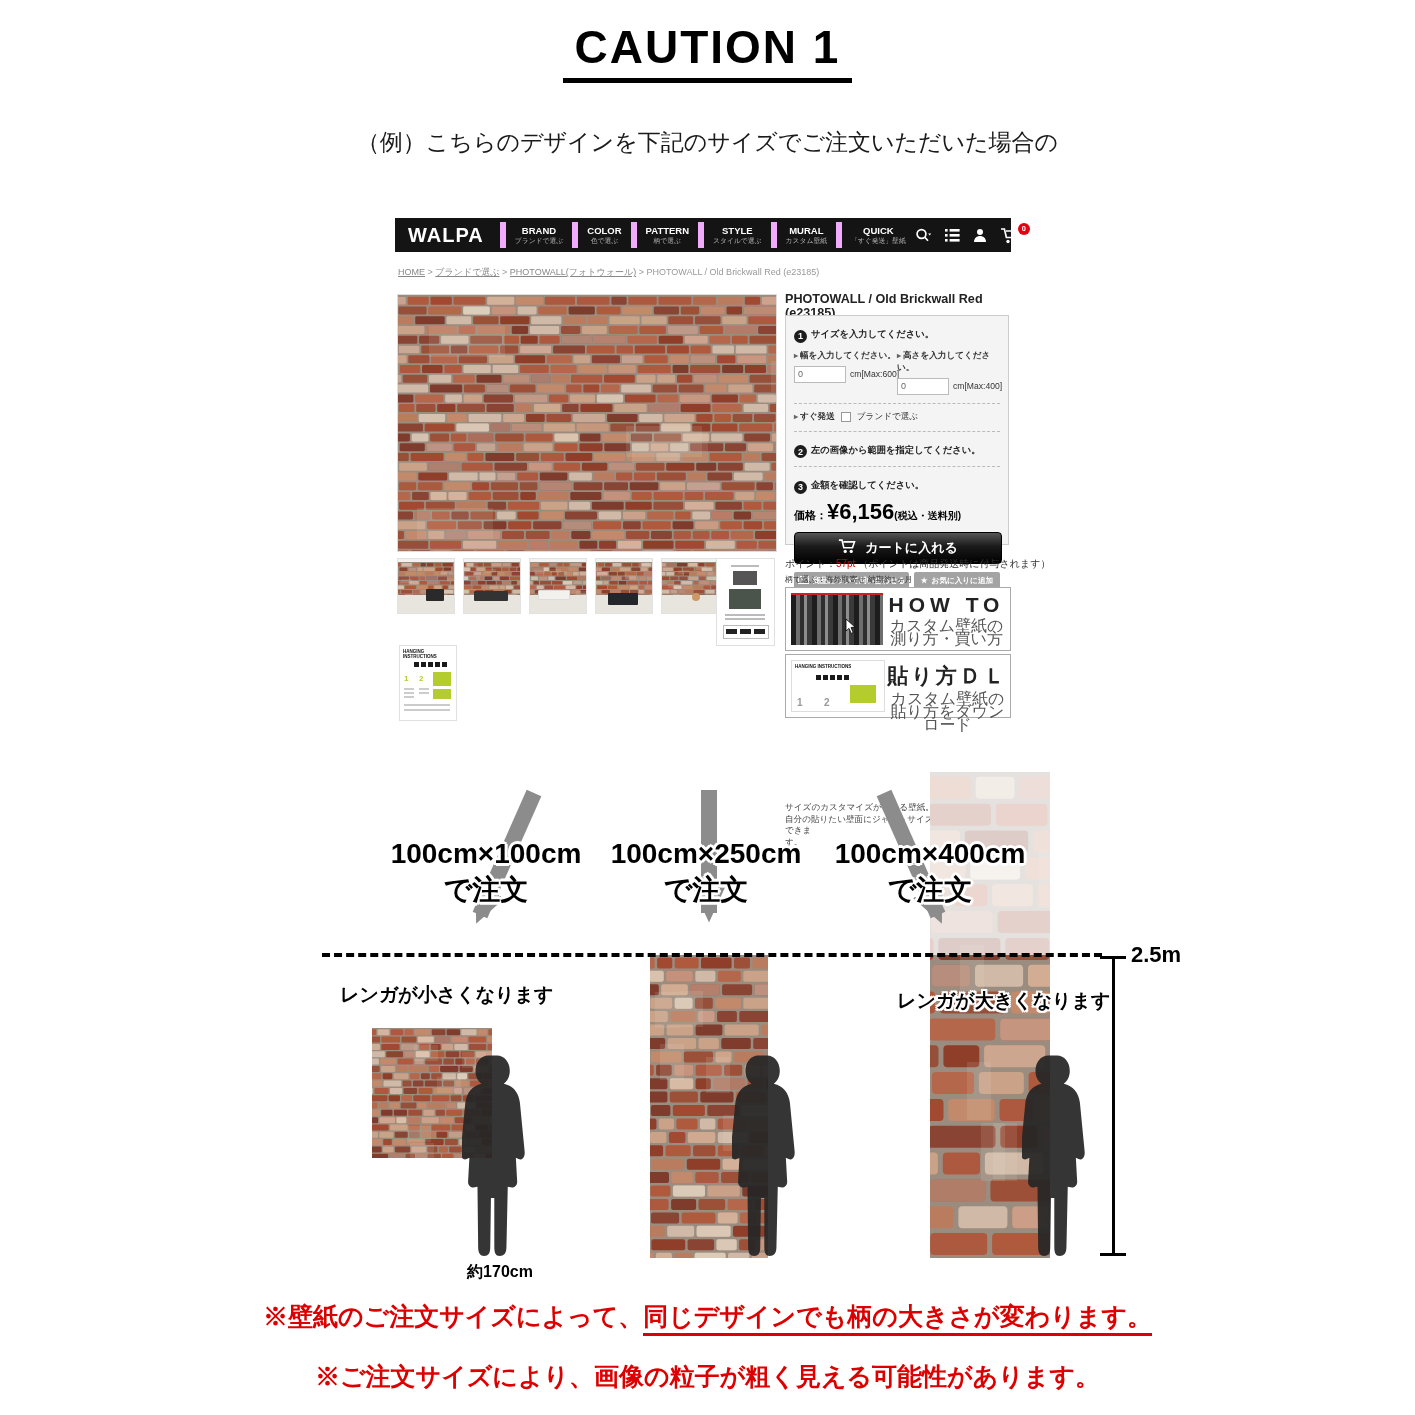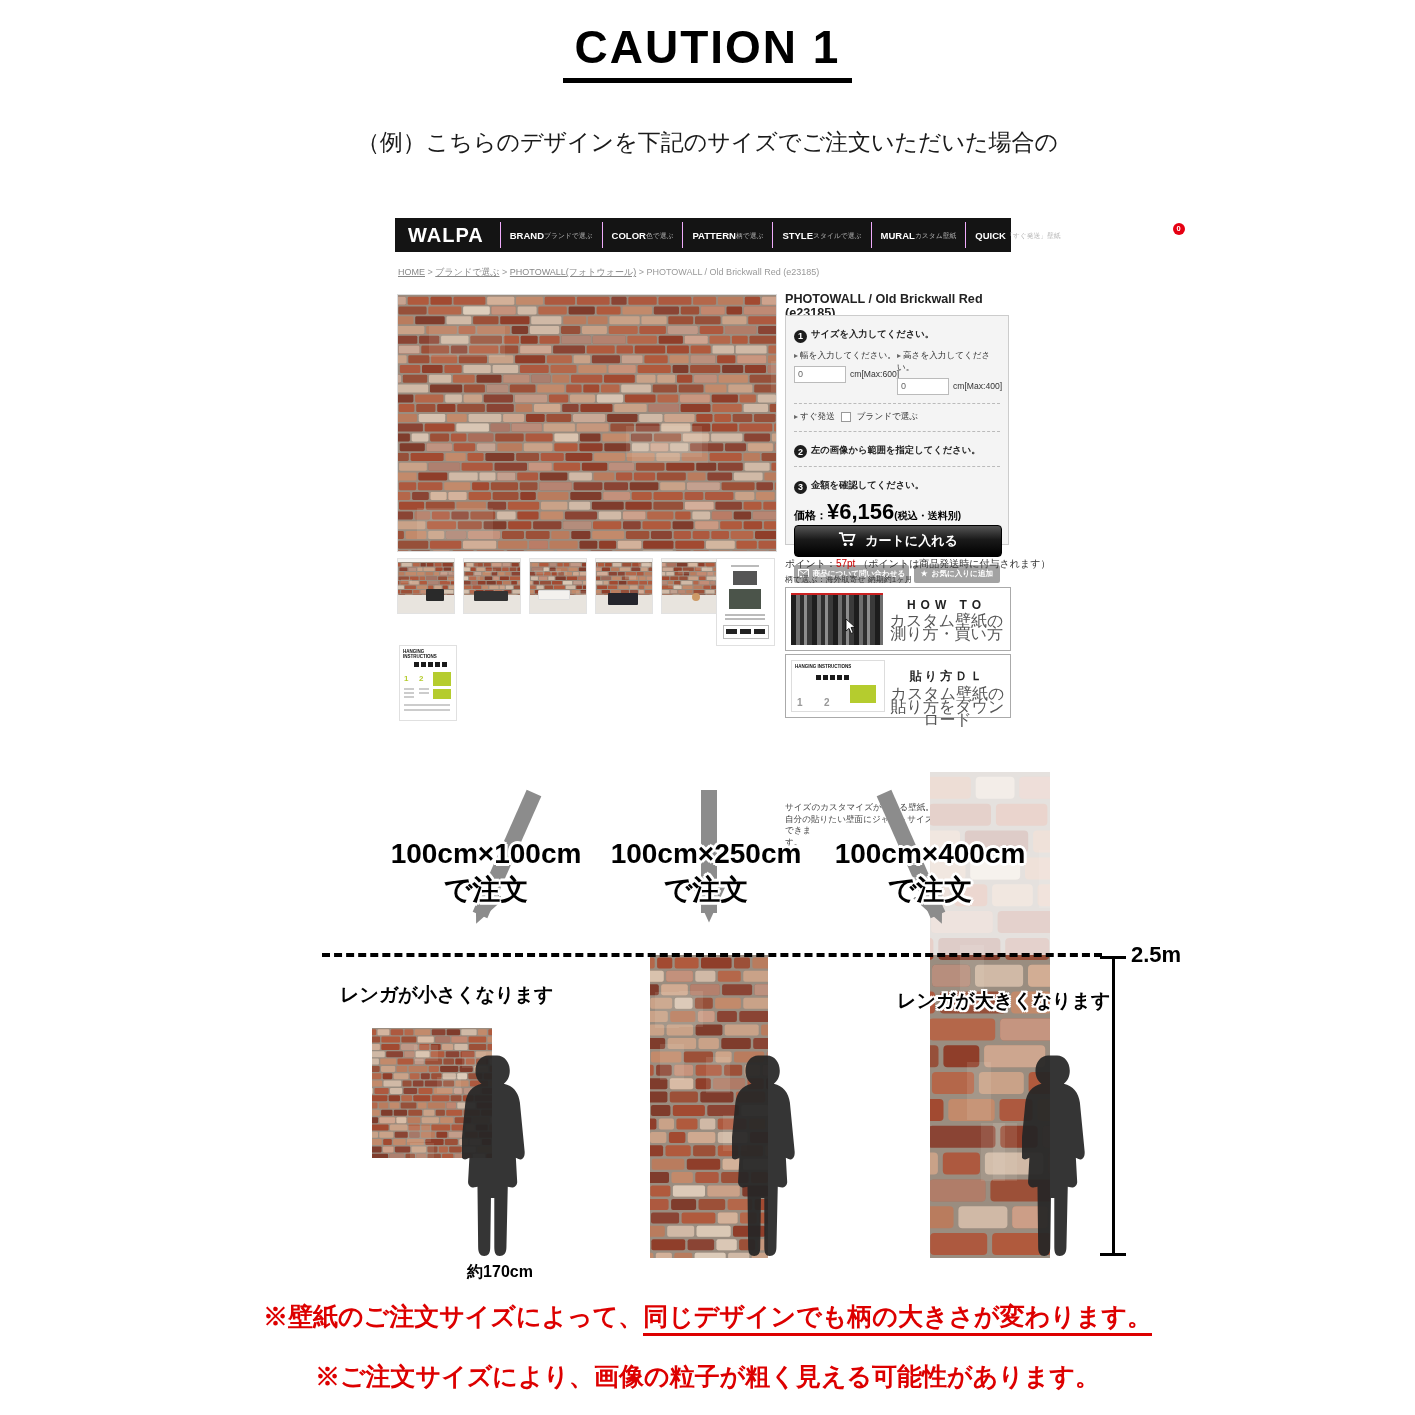--- a/index.html
+++ b/index.html
@@ -8,21 +8,21 @@
 
   
   .page-title{top:20px;left:0;width:100%;text-align:center;}
   .page-title span{display:inline-block;font-size:46px;font-weight:bold;letter-spacing:2px;border-bottom:5px solid #000;padding:0 12px 4px;}
   .subtitle{left:0;width:100%;text-align:center;font-size:23px;color:#1a1a1a;}
 
   
   .shot{left:395px;top:218px;width:616px;height:545px;background:#fff;}
   .navbar{position:absolute;left:0;top:0;width:616px;height:34px;background:#141414;display:flex;align-items:center;}
   .logo{color:#fff;font-size:20px;font-weight:bold;letter-spacing:1px;padding:0 16px 0 13px;}
-  .nav-item{height:26px;padding:0 9px;display:flex;flex-direction:row;align-items:center;justify-content:center;border-left:1px solid #f0abfc;cursor:pointer;}
+  .nav-item{height:26px;padding:0 9px;display:flex;flex-direction:column;align-items:center;justify-content:center;border-left:6px solid #f0abfc;cursor:pointer;}
   .nav-item .l1{color:#fff;font-size:9.5px;font-weight:bold;line-height:11px;}
   .nav-item .l2{color:#b5b5b5;font-size:6.8px;line-height:9px;white-space:nowrap;}
   .nav-icons{margin-left:auto;display:flex;align-items:center;gap:13px;padding-right:14px;}
   .nav-icons svg{display:block;}
   .cart-wrap{position:relative;}
   .badge{position:absolute;right:-9px;top:-4px;background:#e60012;color:#fff;font-size:7.5px;font-weight:bold;width:12px;height:12px;border-radius:50%;display:flex;align-items:center;justify-content:center;}
   .breadcrumb{position:absolute;left:3px;top:48px;font-size:9px;color:#999;white-space:nowrap;}
   .breadcrumb a{color:#888;text-decoration:underline;cursor:pointer;}
   .main-image{position:absolute;left:2px;top:76px;width:378px;height:256px;border:1px solid #ddd;overflow:hidden;cursor:crosshair;}
   .brickwall{position:absolute;inset:0;overflow:hidden;}
@@ -39,48 +39,48 @@
   .hi-sq{position:absolute;top:16px;width:5px;height:5px;background:#1a1a1a;}
   .hi-green{position:absolute;background:#b5cc2e;}
   .hi-num{position:absolute;font-size:8px;font-weight:bold;color:#b5cc2e;}
   .hi-txt{position:absolute;background:#ccc;height:1.5px;}
 
   .right-col{position:absolute;left:390px;top:74px;width:226px;}
   .prod-title{font-size:12.6px;font-weight:bold;color:#222;}
   .form-box{position:absolute;left:0;top:23px;width:224px;height:230px;background:#f4f4f4;border:1px solid #ccc;box-sizing:border-box;padding:7px 8px;}
   .stepnum{display:inline-flex;width:13px;height:13px;border-radius:50%;background:#1d1d1d;color:#fff;font-size:9px;font-weight:bold;align-items:center;justify-content:center;margin-right:4px;vertical-align:-2px;}
   .step-label{font-size:9.3px;font-weight:bold;color:#222;}
-  .fld-label{font-size:8.6px;font-weight:normal;color:#333;}
+  .fld-label{font-size:8.6px;font-weight:bold;color:#333;}
   .fld-label::before{content:"▸";color:#666;margin-right:2px;font-size:8px;}
   .size-cols{display:flex;margin-top:7px;}
   .size-col{width:50%;}
   .size-inp-row{display:flex;align-items:center;margin-top:4px;}
   .size-inp-row input{width:44px;height:15px;border:1px solid #bbb;background:#fff;font-size:9px;color:#666;padding:0 3px;}
   .unit{font-size:8.6px;color:#333;margin-left:4px;}
   .dash-sep{border-top:1px dashed #bbb;margin:8px 0 7px;}
   .flip-row{display:flex;align-items:center;gap:6px;}
   .checkbox{width:8px;height:8px;border:1px solid #999;background:#fff;display:inline-block;cursor:pointer;}
   .flip-check-label{font-size:8.6px;color:#333;}
   .price-row{margin-top:5px;white-space:nowrap;}
   .price-label{font-size:11px;font-weight:bold;}
   .price-big{font-size:22px;font-weight:bold;letter-spacing:0px;}
   .price-note{font-size:10px;font-weight:bold;}
-  .cart-btn{margin-top:0;width:100%;height:30px;border:1px solid #000;border-radius:4px;background:linear-gradient(#555 0%,#1a1a1a 45%,#000 100%);color:#fff;font-size:13px;font-weight:bold;display:flex;align-items:center;justify-content:center;gap:8px;cursor:pointer;text-align:right;}
+  .cart-btn{margin-top:7px;width:100%;height:30px;border:1px solid #000;border-radius:4px;background:linear-gradient(#555 0%,#1a1a1a 45%,#000 100%);color:#fff;font-size:13px;font-weight:bold;display:flex;align-items:center;justify-content:center;gap:8px;cursor:pointer;text-align:right;}
   .mini-btn-row{display:flex;gap:5px;margin-top:8px;}
   .mini-btn{height:18px;background:#a3a3a3;color:#fff;font-size:7.6px;font-weight:bold;border-radius:2px;display:flex;align-items:center;justify-content:center;gap:4px;cursor:pointer;flex:1;padding:0 2px;white-space:nowrap;}
   .points-line{position:absolute;left:0;top:265px;font-size:10px;color:#333;white-space:nowrap;}
   .points-red{color:#cc0000;}
   .ship-line{position:absolute;left:0;top:282px;font-size:8px;color:#333;}
   .info-box{position:absolute;left:0;width:224px;height:62px;border:1px solid #aaa;background:#fff;display:flex;align-items:center;cursor:pointer;}
   .howto-box{top:295px;}
   .hang-box{top:362px;}
   .info-thumb{width:92px;height:50px;margin-left:5px;position:relative;overflow:hidden;flex:none;}
   .forest{background:repeating-linear-gradient(90deg,#1d1d1d 0 5px,#6e6e6e 5px 9px,#2e2e2e 9px 13px,#8d8d8d 13px 16px,#3a3a3a 16px 21px);border-top:2px solid #cc2222;}
   .info-text{flex:1;text-align:center;}
-  .info-title{font-size:12px;font-weight:bold;letter-spacing:5px;color:#222;}
+  .info-title{font-size:21px;font-weight:bold;letter-spacing:5px;color:#222;}
   .info-sub{font-size:16px;color:#555;line-height:13px;margin-top:2px;}
   .desc-text{position:absolute;left:0;top:510px;width:226px;font-size:8.6px;color:#444;line-height:11.5px;}
   .cursor-svg{position:absolute;right:26px;bottom:6px;}
 
   
   .order-label{text-align:center;font-size:28px;font-weight:bold;line-height:36px;color:#000;white-space:nowrap;
     text-shadow:-2px -2px 0 #fff,2px -2px 0 #fff,-2px 2px 0 #fff,2px 2px 0 #fff,-3px 0 0 #fff,3px 0 0 #fff,0 3px 0 #fff,0 -3px 0 #fff;}
   .panel{position:absolute;overflow:hidden;}
   .fade-top{position:absolute;left:0;top:0;width:100%;background:rgba(255,255,255,0.74);}
   .ceiling{left:322px;top:953px;width:780px;border-top:4px dashed #000;height:0;}

